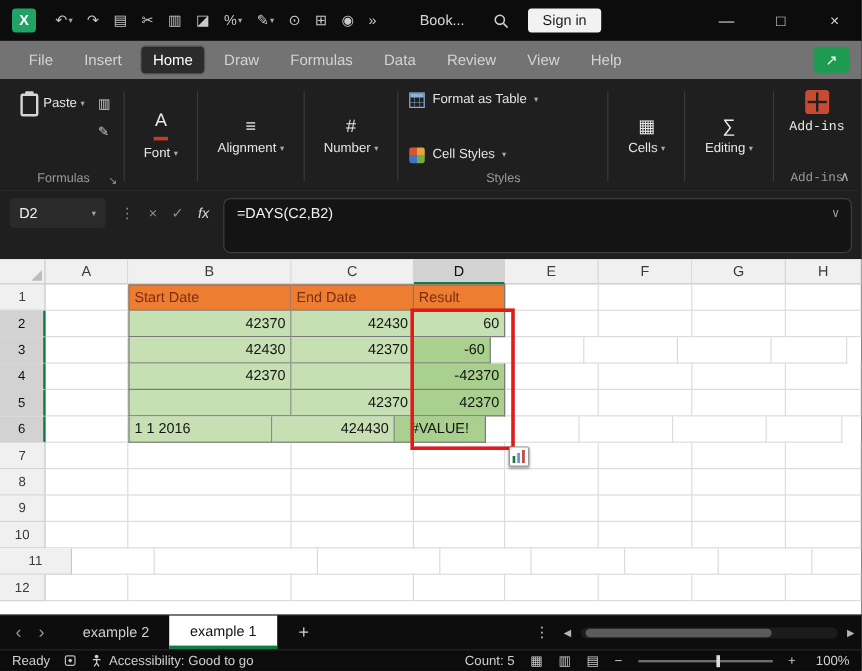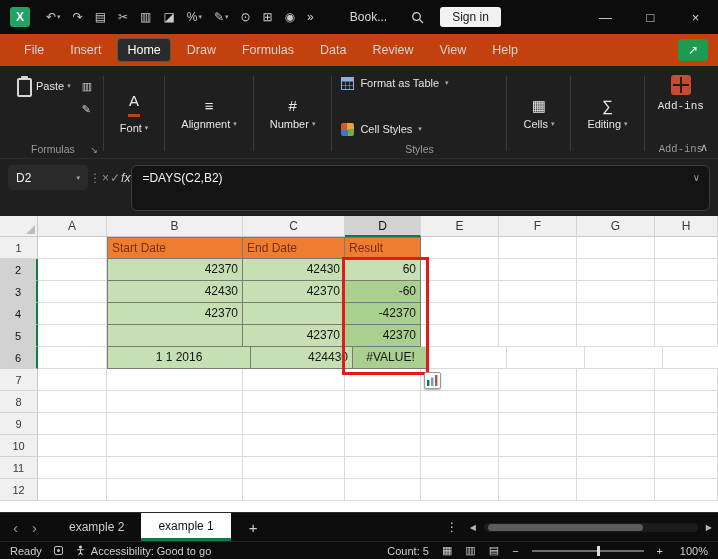--- a/index.html
+++ b/index.html
@@ -14,21 +14,21 @@
   .qat { display: flex; align-items: center; gap: 8px; color: #c9c9c9; font-size: 12px; }
   .qat-btn { display: flex; align-items: center; gap: 1px; padding: 1px 2px; cursor: default; }
   .caret { font-size: 7px; color: #a8a8a8; }
   .wb-name { color: #d9d9d9; font-size: 12px; margin-left: 34px; }
   .search-btn { margin-left: 24px; display: flex; align-items: center; }
   .signin-btn { margin-left: 16px; background: #f2f2f2; color: #1a1a1a; font-size: 12px; padding: 3px 12px; border-radius: 3px; }
   .win-ctrls { margin-left: auto; display: flex; height: 34px; }
   .win-btn { width: 45px; display: flex; align-items: center; justify-content: center; color: #d6d6d6; font-size: 13px; }
 
   
-  .tab-row { height: 32px; background: #c2410c; display: flex; align-items: center; padding: 0 10px 0 14px; flex: none; }
+  .tab-row { height: 32px; background: #737373; display: flex; align-items: center; padding: 0 10px 0 14px; flex: none; }
   .tab-strip { display: flex; align-items: center; gap: 6px; }
   .tab { font-size: 12.5px; color: #d4d4d4; padding: 4px 9px; border: 1px solid transparent; border-radius: 4px; white-space: nowrap; }
   .tab.active { background: #2b2b2b; border-color: #565656; color: #ffffff; }
   .share-btn { margin-left: auto; background: var(--share-green,#1e9b50); color: #fff; font-size: 12px;
     padding: 4px 10px; border-radius: 4px; display: flex; align-items: center; gap: 5px; }
 
   
   .ribbon { height: 92px; background: #1f1f1f; display: flex; align-items: stretch; padding: 3px 6px 0 8px; position: relative; flex: none; }
   .rgroup { display: flex; flex-direction: column; }
   .rgroup-body { flex: 1; display: flex; align-items: flex-start; padding-top: 3px; }
@@ -58,21 +58,21 @@
   .cs-ic { width: 13px; height: 13px; border-radius: 2px; flex: none; background: conic-gradient(#e2a33d 0 25%,#70ad47 0 50%,#4472c4 0 75%,#d65532 0); }
   .addins-group { width: 64px; font-family: Liberation Mono, monospace; }
   .addins-btn { flex: 1; display: flex; flex-direction: column; align-items: center; gap: 5px; padding-top: 6px; }
   .addins-ic { position: relative; width: 20px; height: 20px; background: #c84b31; border-radius: 3px; }
   .addins-ic::before { content: ""; position: absolute; left: 9px; top: 2px; width: 2px; height: 16px; background: #1f1f1f; }
   .addins-ic::after { content: ""; position: absolute; top: 9px; left: 2px; height: 2px; width: 16px; background: #1f1f1f; }
   .collapse-ribbon { position: absolute; right: 10px; bottom: 4px; color: #b5b5b5; font-size: 11px; }
 
   
   .formula-bar { height: 58px; background: #1f1f1f; border-top: 1px solid #2b2b2b; display: flex;
-    align-items: flex-start; padding: 6px 8px 0 8px; gap: 1px; flex: none; }
+    align-items: flex-start; padding: 6px 8px 0 8px; gap: 12px; flex: none; }
   .name-box { width: 80px; height: 25px; background: #2a2a2a; border-radius: 4px; display: flex; align-items: center;
     justify-content: space-between; padding: 0 8px; color: #f0f0f0; font-size: 12px; flex: none; }
   .fb-ic { color: #8f8f8f; font-size: 12px; height: 25px; display: flex; align-items: center; }
   .fx { font-style: italic; color: #d6d6d6; }
   .formula-field { flex: 1; height: 46px; background: #141414; border: 1px solid #3d3d3d; border-radius: 6px;
     padding: 5px 26px 0 10px; color: #f2f2f2; font-size: 12px; position: relative; }
   .fb-expand { position: absolute; right: 9px; top: 6px; color: #9a9a9a; font-size: 10px; }
 
   
   .grid-area { position: relative; background: #fff; height: 296px; overflow: hidden; flex: none; }
@@ -360,21 +360,21 @@
           <div class="g-cell" style="width: 78px;"></div>
           <div class="g-cell" style="width: 78px;"></div>
           <div class="g-cell" style="width: 78px;"></div>
           <div class="g-cell" style="width: 63px;"></div>
         </div>
         <div class="g-row">
           <div class="g-rowhdr sel" style="width: 38px;">3</div>
           <div class="g-cell" style="width: 69px;"></div>
           <div class="g-cell f-green tb tb-l al-r" style="width: 136px;">42430</div>
           <div class="g-cell f-green tb al-r" style="width: 102px;">42370</div>
-          <div class="g-cell f-green-sel tb al-r" style="width: 76px;">-60</div>
+          <div class="g-cell f-green-sel tb al-r" style="width: 64px;">-60</div>
           <div class="g-cell" style="width: 78px;"></div>
           <div class="g-cell" style="width: 78px;"></div>
           <div class="g-cell" style="width: 78px;"></div>
           <div class="g-cell" style="width: 63px;"></div>
         </div>
         <div class="g-row">
           <div class="g-rowhdr sel" style="width: 38px;">4</div>
           <div class="g-cell" style="width: 69px;"></div>
           <div class="g-cell f-green tb tb-l al-r" style="width: 136px;">42370</div>
           <div class="g-cell f-green tb" style="width: 102px;"></div>
@@ -391,21 +391,21 @@
           <div class="g-cell f-green tb al-r" style="width: 102px;">42370</div>
           <div class="g-cell f-green-sel tb al-r" style="width: 76px;">42370</div>
           <div class="g-cell" style="width: 78px;"></div>
           <div class="g-cell" style="width: 78px;"></div>
           <div class="g-cell" style="width: 78px;"></div>
           <div class="g-cell" style="width: 63px;"></div>
         </div>
         <div class="g-row">
           <div class="g-rowhdr sel" style="width: 38px;">6</div>
           <div class="g-cell" style="width: 69px;"></div>
-          <div class="g-cell f-green tb tb-l" style="width: 144px; text-align: center;">1 1 2016</div>
+          <div class="g-cell f-green tb tb-l" style="width: 120px;">1 1 2016</div>
           <div class="g-cell f-green tb al-r" style="width: 102px;">424430</div>
           <div class="g-cell f-green-sel tb al-c" style="width: 76px;">#VALUE!</div>
           <div class="g-cell" style="width: 78px;"></div>
           <div class="g-cell" style="width: 78px;"></div>
           <div class="g-cell" style="width: 78px;"></div>
           <div class="g-cell" style="width: 63px;"></div>
         </div>
         <div class="g-row">
           <div class="g-rowhdr" style="width: 38px;">7</div>
           <div class="g-cell" style="width: 69px;"></div>
@@ -444,21 +444,21 @@
           <div class="g-cell" style="width: 69px;"></div>
           <div class="g-cell" style="width: 136px;"></div>
           <div class="g-cell" style="width: 102px;"></div>
           <div class="g-cell" style="width: 76px;"></div>
           <div class="g-cell" style="width: 78px;"></div>
           <div class="g-cell" style="width: 78px;"></div>
           <div class="g-cell" style="width: 78px;"></div>
           <div class="g-cell" style="width: 63px;"></div>
         </div>
         <div class="g-row">
-          <div class="g-rowhdr" style="width: 38px;">11</div>
+          <div class="g-rowhdr" style="width: 60px;">11</div>
           <div class="g-cell" style="width: 69px;"></div>
           <div class="g-cell" style="width: 136px;"></div>
           <div class="g-cell" style="width: 102px;"></div>
           <div class="g-cell" style="width: 76px;"></div>
           <div class="g-cell" style="width: 78px;"></div>
           <div class="g-cell" style="width: 78px;"></div>
           <div class="g-cell" style="width: 78px;"></div>
           <div class="g-cell" style="width: 63px;"></div>
         </div>
         <div class="g-row">

